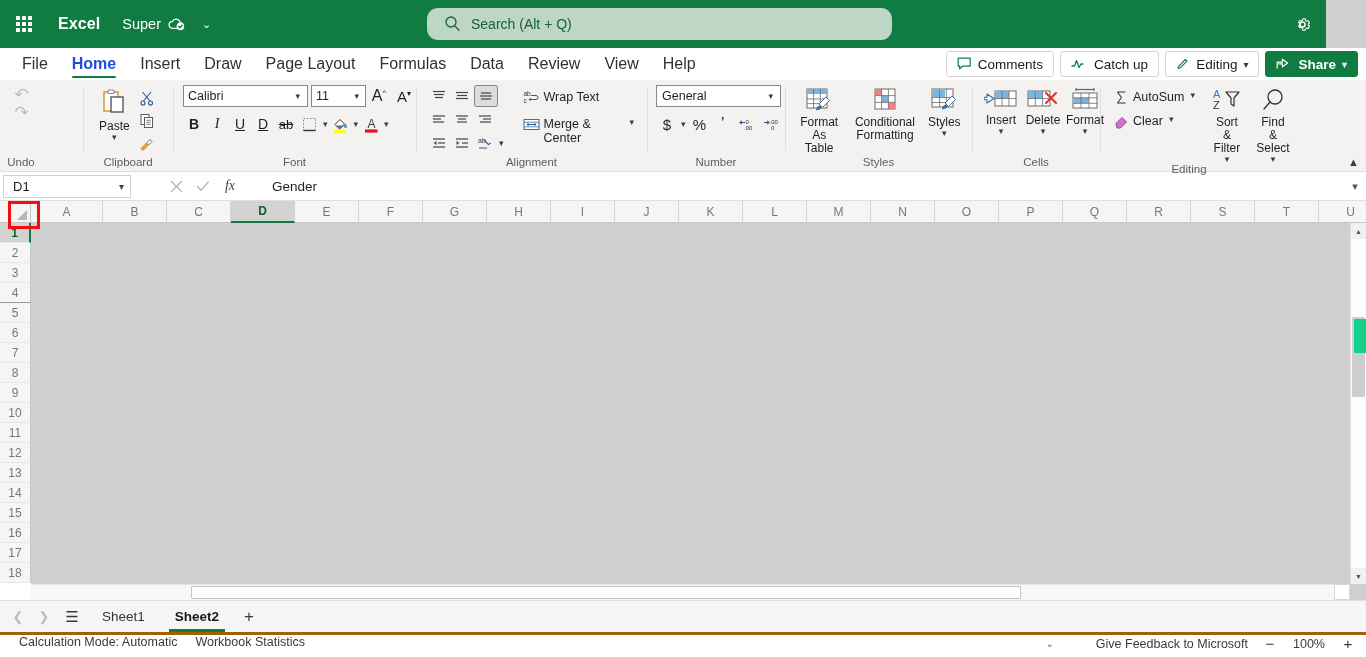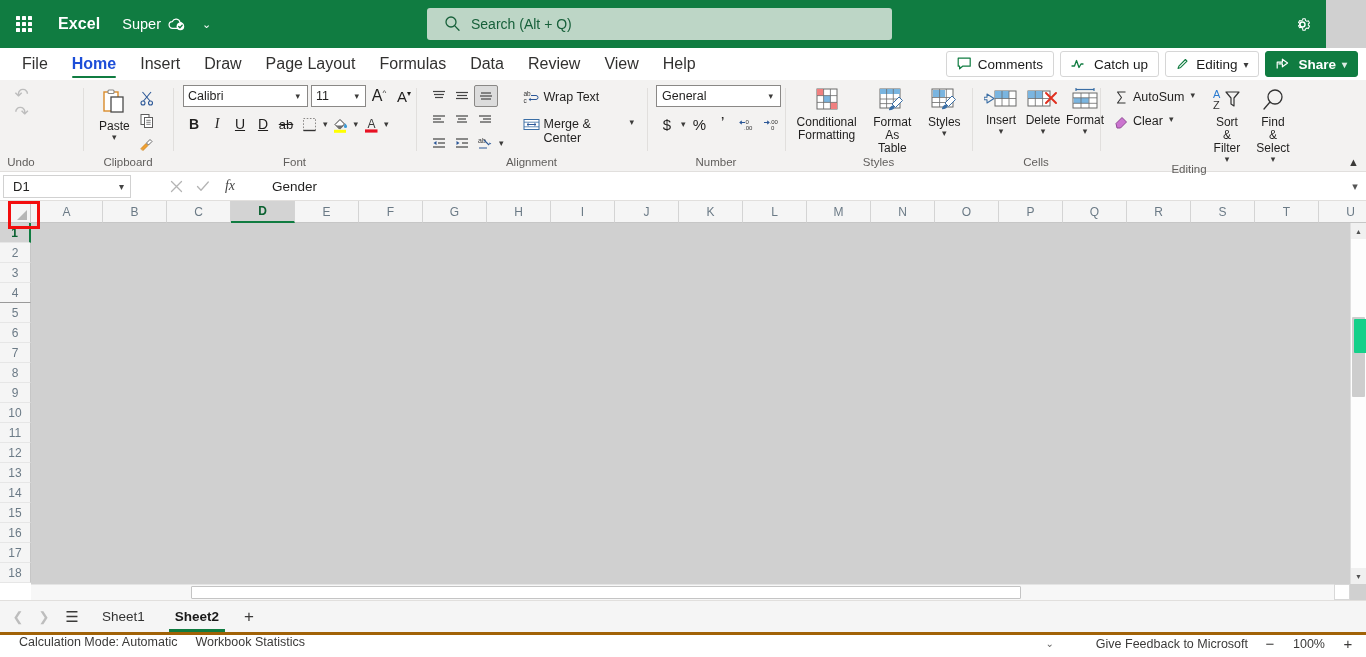--- a/index.html
+++ b/index.html
@@ -26,21 +26,21 @@
   .brand {
     color: #fff; font-size: 16px; font-weight: bold; margin-left: 14px; letter-spacing: .1px; cursor: pointer;
   }
   .docname {
     color: #fff; font-size: 14.5px; margin-left: 22px; cursor: pointer; display: flex; align-items: center; gap: 7px;
   }
   .cloud-badge { display: inline-flex; }
   .doc-chevron { color: #fff; font-size: 11px; margin-left: 9px; cursor: pointer; }
   .searchwrap { position: absolute; left: 427px; top: 8px; width: 465px; height: 32px; }
   .searchbox {
-    width: 100%; height: 32px; background: #bdd6c6; border: none; border-radius: 3px;
+    width: 100%; height: 32px; background: #bdd6c6; border: none; border-radius: 11px;
     color: #17472c; font-size: 14px; padding-left: 44px; font-family: "Liberation Sans", sans-serif;
   }
   .searchbox::placeholder { color: #17603a; opacity: 1; }
   .search-icon { position: absolute; left: 17px; top: 7px; pointer-events: none; }
   .gear-btn {
     position: absolute; right: 48px; top: 8px; width: 32px; height: 32px; display: flex;
     align-items: center; justify-content: center; cursor: pointer; border-radius: 2px;
   }
   .tb-right-gap { position: absolute; right: 0; top: 0; width: 40px; height: 48px; background: #d0d0d0; }
 
@@ -594,49 +594,49 @@
               </svg>
             </span>
           </div>
         </div>
       </div>
       <div class="rgroup-label">Number</div>
     </div>
 
     <div class="rgroup" style="width:187px;">
       <div class="rgroup-body" style="padding-left:6px;gap:2px;">
+        <div class="bigbtn" style="width:57px;">
+          <span>
+            <svg width="32" height="26" viewBox="0 0 32 26">
+              <rect x="4" y="1" width="20" height="19" fill="#fff" stroke="#6b6b6b" stroke-width="1"></rect>
+              <rect x="4" y="1" width="20" height="5" fill="#7ab5e0"></rect>
+              <line x1="10.6" y1="1" x2="10.6" y2="20" stroke="#6b6b6b" stroke-width=".8"></line>
+              <line x1="17.3" y1="1" x2="17.3" y2="20" stroke="#6b6b6b" stroke-width=".8"></line>
+              <line x1="4" y1="11" x2="24" y2="11" stroke="#6b6b6b" stroke-width=".8"></line>
+              <line x1="4" y1="15.6" x2="24" y2="15.6" stroke="#6b6b6b" stroke-width=".8"></line>
+              <path d="M16 16l7-7 3.5 3.5-7 7z" fill="#fff" stroke="#3a6ea5" stroke-width="1"></path>
+              <path d="M13 21.5c1-3 2.5-4 4-4l1.5 1.5c0 2-2 3-5.5 3.3z" fill="#3a6ea5"></path>
+            </svg>
+          </span>
+          <span class="lbl">Format As Table</span>
+        </div>
         <div class="bigbtn" style="width:72px;">
           <span>
             <svg width="34" height="26" viewBox="0 0 34 26">
               <rect x="7" y="1" width="20" height="20" fill="#fff" stroke="#6b6b6b" stroke-width="1"></rect>
               <rect x="7" y="1" width="6.6" height="6.6" fill="#f08080"></rect>
               <rect x="13.6" y="7.6" width="6.8" height="6.8" fill="#7ab5e0"></rect>
               <rect x="20.4" y="14.4" width="6.6" height="6.6" fill="#f08080"></rect>
               <line x1="13.6" y1="1" x2="13.6" y2="21" stroke="#6b6b6b" stroke-width=".8"></line>
               <line x1="20.4" y1="1" x2="20.4" y2="21" stroke="#6b6b6b" stroke-width=".8"></line>
               <line x1="7" y1="7.6" x2="27" y2="7.6" stroke="#6b6b6b" stroke-width=".8"></line>
               <line x1="7" y1="14.4" x2="27" y2="14.4" stroke="#6b6b6b" stroke-width=".8"></line>
             </svg>
           </span>
           <span class="lbl">Conditional Formatting</span>
-        </div>
-        <div class="bigbtn" style="width:57px;">
-          <span>
-            <svg width="32" height="26" viewBox="0 0 32 26">
-              <rect x="4" y="1" width="20" height="19" fill="#fff" stroke="#6b6b6b" stroke-width="1"></rect>
-              <rect x="4" y="1" width="20" height="5" fill="#7ab5e0"></rect>
-              <line x1="10.6" y1="1" x2="10.6" y2="20" stroke="#6b6b6b" stroke-width=".8"></line>
-              <line x1="17.3" y1="1" x2="17.3" y2="20" stroke="#6b6b6b" stroke-width=".8"></line>
-              <line x1="4" y1="11" x2="24" y2="11" stroke="#6b6b6b" stroke-width=".8"></line>
-              <line x1="4" y1="15.6" x2="24" y2="15.6" stroke="#6b6b6b" stroke-width=".8"></line>
-              <path d="M16 16l7-7 3.5 3.5-7 7z" fill="#fff" stroke="#3a6ea5" stroke-width="1"></path>
-              <path d="M13 21.5c1-3 2.5-4 4-4l1.5 1.5c0 2-2 3-5.5 3.3z" fill="#3a6ea5"></path>
-            </svg>
-          </span>
-          <span class="lbl">Format As Table</span>
         </div>
         <div class="bigbtn" style="width:44px;">
           <span>
             <svg width="32" height="26" viewBox="0 0 32 26">
               <rect x="4" y="1" width="21" height="18" fill="#fff" stroke="#6b6b6b" stroke-width="1"></rect>
               <rect x="5" y="2" width="12" height="7" fill="#7ab5e0"></rect>
               <line x1="11.6" y1="1" x2="11.6" y2="19" stroke="#6b6b6b" stroke-width=".8"></line>
               <line x1="18.3" y1="1" x2="18.3" y2="19" stroke="#6b6b6b" stroke-width=".8"></line>
               <line x1="4" y1="9.5" x2="25" y2="9.5" stroke="#6b6b6b" stroke-width=".8"></line>
               <line x1="4" y1="14.5" x2="25" y2="14.5" stroke="#6b6b6b" stroke-width=".8"></line>

